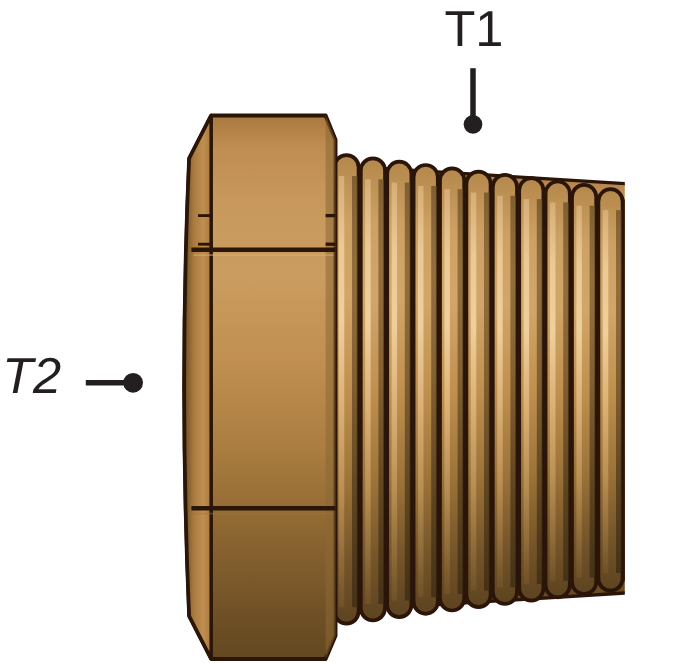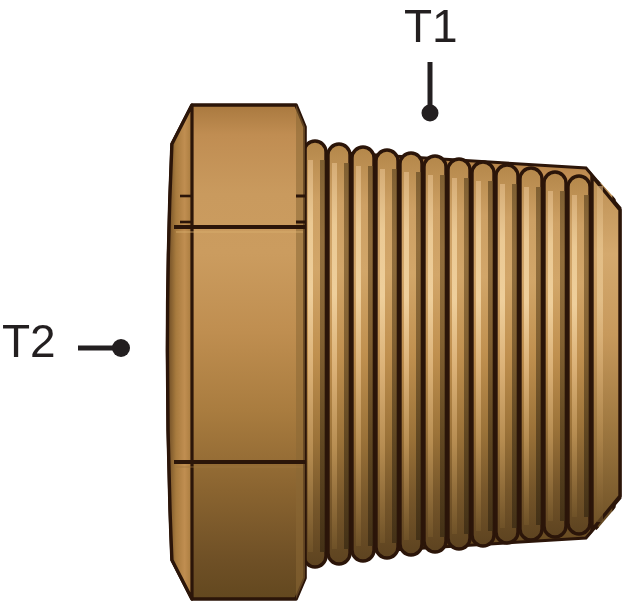--- a/index.html
+++ b/index.html
@@ -6,21 +6,21 @@
   html, body {
     margin: 0;
     padding: 0;
     background: #ffffff;
   }
   body {
     font-family: "Liberation Sans", sans-serif;
   }
   #stage {
     position: relative;
-    width: 632px;
+    width: 568px;
     height: 603px;
     background: #ffffff;
     overflow: hidden;
   }
   #artboard {
     position: absolute;
     left: 0;
     top: 0;
     width: 632px;
     height: 603px;
@@ -37,20 +37,21 @@
     white-space: nowrap;
     user-select: none;
   }
   #label-t1 {
     left: 404px;
     top: 3px;
   }
   #label-t2 {
     left: 2px;
     top: 318px;
+    font-style: italic;
   }
 </style>
 </head>
 <body>
 
 <div id="stage">
 
   <svg id="artboard" viewBox="0 0 632 603" xmlns="http://www.w3.org/2000/svg">
 
     <defs>

